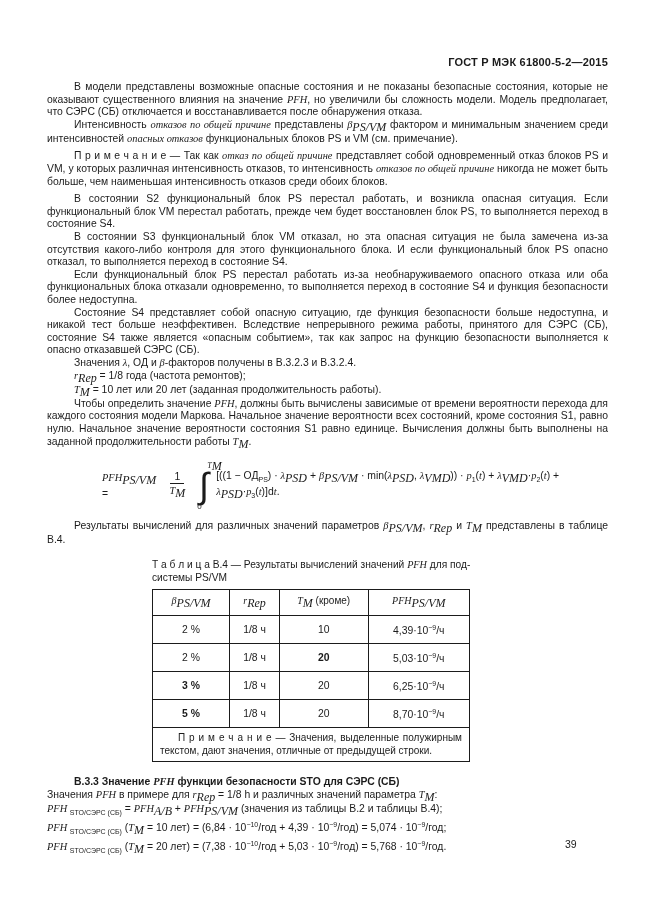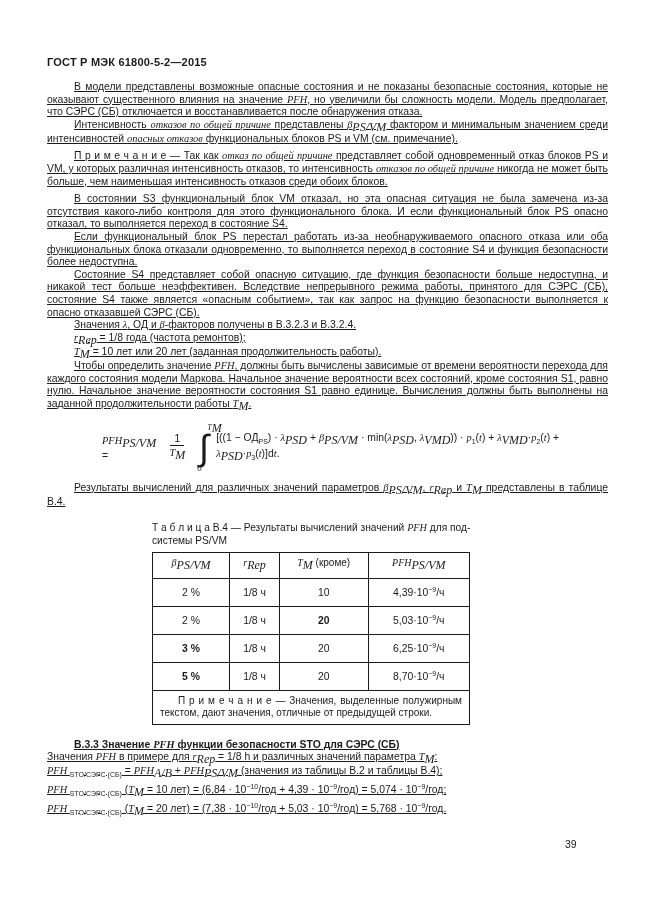--- a/index.html
+++ b/index.html
@@ -1,20 +1,20 @@
 <!DOCTYPE html>
 <html><head>
 <meta charset="utf-8">
 <style>
   html,body{margin:0;padding:0;}
   body{width:646px;height:913px;background:#ffffff;position:relative;overflow:hidden;
        font-family:"Liberation Sans",sans-serif;color:#1b1b1b;}
   .content{position:absolute;left:47px;top:56px;width:561px;}
-  .doc-header{font-weight:bold;font-size:11px;margin-bottom:13px;letter-spacing:.2px;}
-  p.para{margin:0;font-size:10.4px;line-height:12.6px;text-align:justify;text-indent:27px;text-decoration:underline;}
+  .doc-header{font-weight:bold;font-size:11px;text-align:right;margin-bottom:13px;letter-spacing:.2px;}
+  p.para{margin:0;font-size:10.4px;line-height:12.6px;text-align:justify;text-indent:27px;}
   p.noindent{text-indent:0;}
   p.note-para{margin:5px 0;}
   .seg-i{font-family:"Liberation Serif",serif;font-style:italic;}
   .seg-b{font-weight:bold;}
   .seg-bi{font-family:"Liberation Serif",serif;font-style:italic;font-weight:bold;}
   .seg-sub{font-size:7px;vertical-align:-2.5px;}
   .seg-isub{font-family:"Liberation Serif",serif;font-style:italic;font-size:12px;vertical-align:-2.5px;}
   .seg-sup{font-size:7px;vertical-align:4px;}
   .formula{display:flex;align-items:center;margin:10px 0 8px 55px;font-size:10.4px;height:52px;}
   .frac{display:inline-flex;flex-direction:column;align-items:center;margin:0 3px;}
@@ -39,20 +39,21 @@
 </head>
 <body>
 
 <div class="content">
 
   <div class="doc-header">ГОСТ Р МЭК 61800-5-2—2015</div>
 
   <p class="para"><span>В модели представлены возможные опасные состояния и не показаны безопасные состояния, которые не оказывают существенного влияния на значение </span><span class="seg-i">PFH</span><span>, но увеличили бы сложность модели. Модель предполагает, что СЭРС (СБ) отключается и восстанавливается после обнаружения отказа.</span></p>
   <p class="para"><span>Интенсивность </span><span class="seg-i">отказов по общей причине</span><span> представлены </span><span class="seg-i">β</span><span class="seg-isub">PS/VM</span><span> фактором и минимальным значением среди интенсивностей </span><span class="seg-i">опасных отказов</span><span> функциональных блоков PS и VM (см. примечание).</span></p>
   <p class="para note-para"><span>П р и м е ч а н и е  —  Так как </span><span class="seg-i">отказ по общей причине</span><span> представляет собой одновременный отказ блоков PS и VM, у которых различная интенсивность отказов, то  интенсивность </span><span class="seg-i">отказов по общей причине</span><span> никогда не может быть больше, чем наименьшая интенсивность отказов среди обоих блоков.</span></p>
+  <p class="para"><span>В состоянии S2 функциональный блок PS перестал работать, и возникла опасная ситуация. Если функциональный блок VM перестал работать, прежде чем будет восстановлен блок PS, то выполняется переход в состояние S4.</span></p>
   <p class="para"><span>В состоянии S3 функциональный блок VM отказал, но эта опасная ситуация не была замечена из-за отсутствия какого-либо контроля для этого функционального блока. И если функциональный блок PS опасно отказал, то выполняется переход в состояние S4.</span></p>
   <p class="para"><span>Если функциональный блок PS перестал работать из-за необнаруживаемого опасного отказа или оба функциональных блока отказали одновременно, то выполняется переход в состояние S4 и функция безопасности более недоступна.</span></p>
   <p class="para"><span>Состояние S4 представляет собой опасную ситуацию, где функция безопасности больше недоступна, и никакой тест больше неэффективен. Вследствие непрерывного режима работы, принятого для СЭРС (СБ), состояние S4 также является «опасным событием», так как запрос на функцию безопасности выполняется к опасно отказавшей СЭРС (СБ).</span></p>
   <p class="para"><span>Значения </span><span class="seg-i">λ</span><span>, ОД и </span><span class="seg-i">β</span><span>-факторов получены в В.3.2.3 и В.3.2.4.</span></p>
   <p class="para"><span class="seg-i">r</span><span class="seg-isub">Rep</span><span> = 1/8 года (частота ремонтов);</span></p>
   <p class="para"><span class="seg-i">T</span><span class="seg-isub">M</span><span> = 10 лет или 20 лет (заданная продолжительность работы).</span></p>
   <p class="para"><span>Чтобы определить значение </span><span class="seg-i">PFH</span><span>, должны быть вычислены зависимые от времени вероятности перехода для каждого состояния модели Маркова. Начальное значение вероятности всех состояний, кроме состояния S1, равно нулю. Начальное значение вероятности состояния S1 равно единице. Вычисления должны быть выполнены на заданной продолжительности работы </span><span class="seg-i">T</span><span class="seg-isub">M</span><span>.</span></p>
 
   <div class="formula">
     <span><span class="seg-i">PFH</span><span class="seg-isub">PS/VM</span><span> = </span></span>

